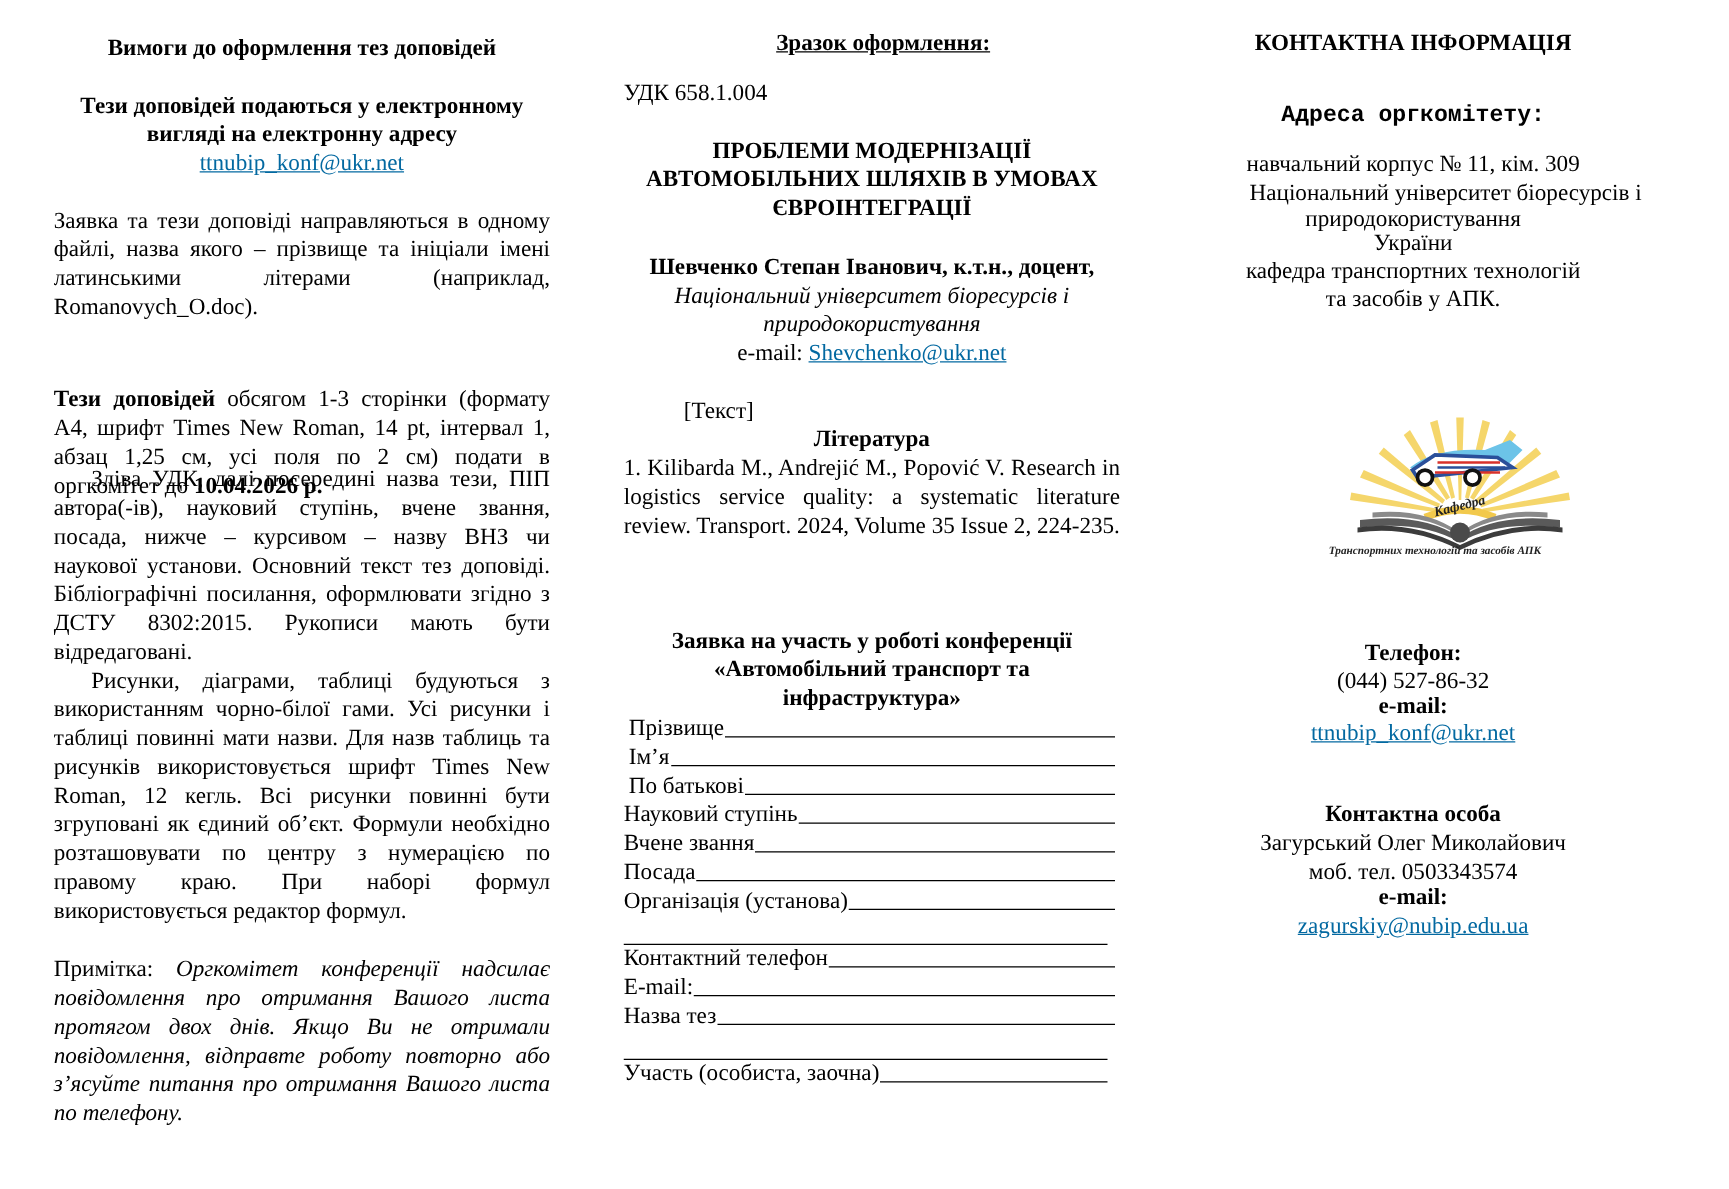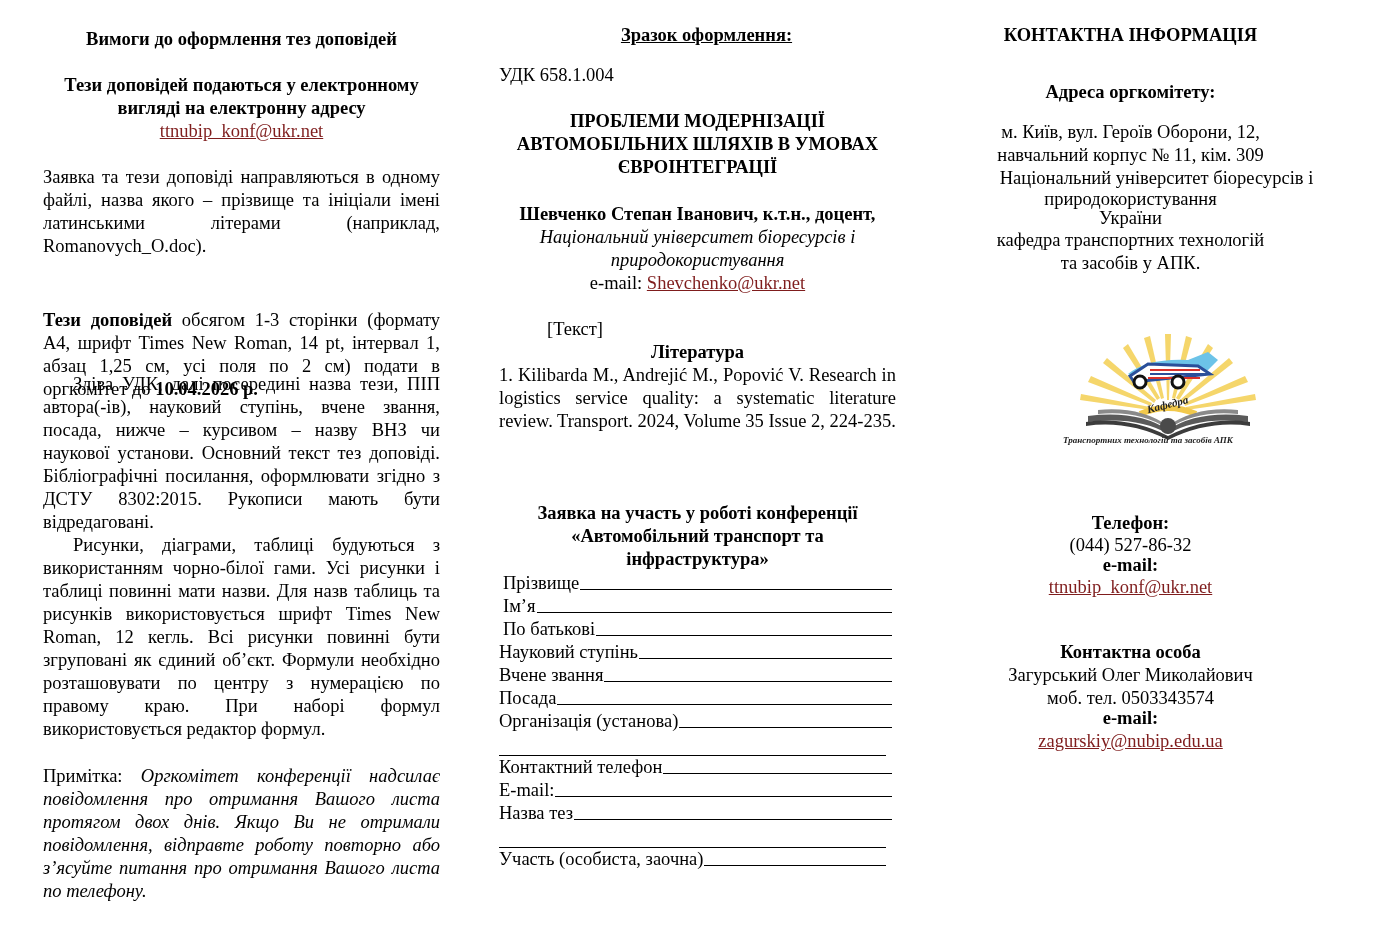--- a/index.html
+++ b/index.html
@@ -10,21 +10,21 @@
   }
   .col { position:absolute; top:0; }
   #col1 { left:43px; width:397px; }
   #col2 { left:499px; width:397px; }
   #col3 { left:983px; width:340px; }
   .center { text-align:center; }
   .justify { text-align:justify; text-align-last:left; }
   .bold { font-weight:bold; }
   .ital { font-style:italic; }
   .ul { text-decoration:underline; }
-  a, .link { color:#7f1d1d; text-decoration:underline; }
+  a, .link { color:#0369a1; text-decoration:underline; }
   .block { position:absolute; left:0; right:0; }
   .line-row { display:flex; white-space:nowrap; }
   .line-row .fill { flex:1; border-bottom:1px solid #000; margin-bottom:5px; margin-left:1px; }
   .blank-line { border-bottom:1px solid #000; height:22px; margin-right:6px; }
   .indent { text-indent:30px; }
 </style>
 </head>
 <body>
 
 <div class="col" id="col1">
@@ -106,23 +106,22 @@
     <div class="blank-line"></div>
     <div class="line-row">
         <span>Участь (особиста, заочна)</span>
         <span class="fill" style="margin-right:6px;"></span>
       </div>
   </div>
 </div>
 
 <div class="col" id="col3">
   <div class="block center bold" style="top:24px; left:-45px;">КОНТАКТНА ІНФОРМАЦІЯ</div>
-  <div class="block center bold" style="top:81px; left:-45px;">Адреса оргкомітету:</div>
+  <div class="block center bold" style="top:81px; left:-45px;font-family:Liberation Mono, monospace;">Адреса оргкомітету:</div>
   <div class="block center" style="top:121px; left:-45px;">
-    <div>м. Київ, вул. Героїв Оборони, 12,</div>
     <div>навчальний корпус № 11, кім. 309</div>
     <div style="margin-left:22px; margin-right:-30px;">Національний університет біоресурсів і</div>
     <div style="line-height:18px;">природокористування</div>
     <div style="line-height:21px;">України</div>
     <div>кафедра транспортних технологій</div>
     <div>та засобів у АПК.</div>
   </div>
 
   <div class="block" style="top:330px; left:85px; width:200px; height:120px;">
     <svg width="200" height="120" viewBox="0 0 200 120">

